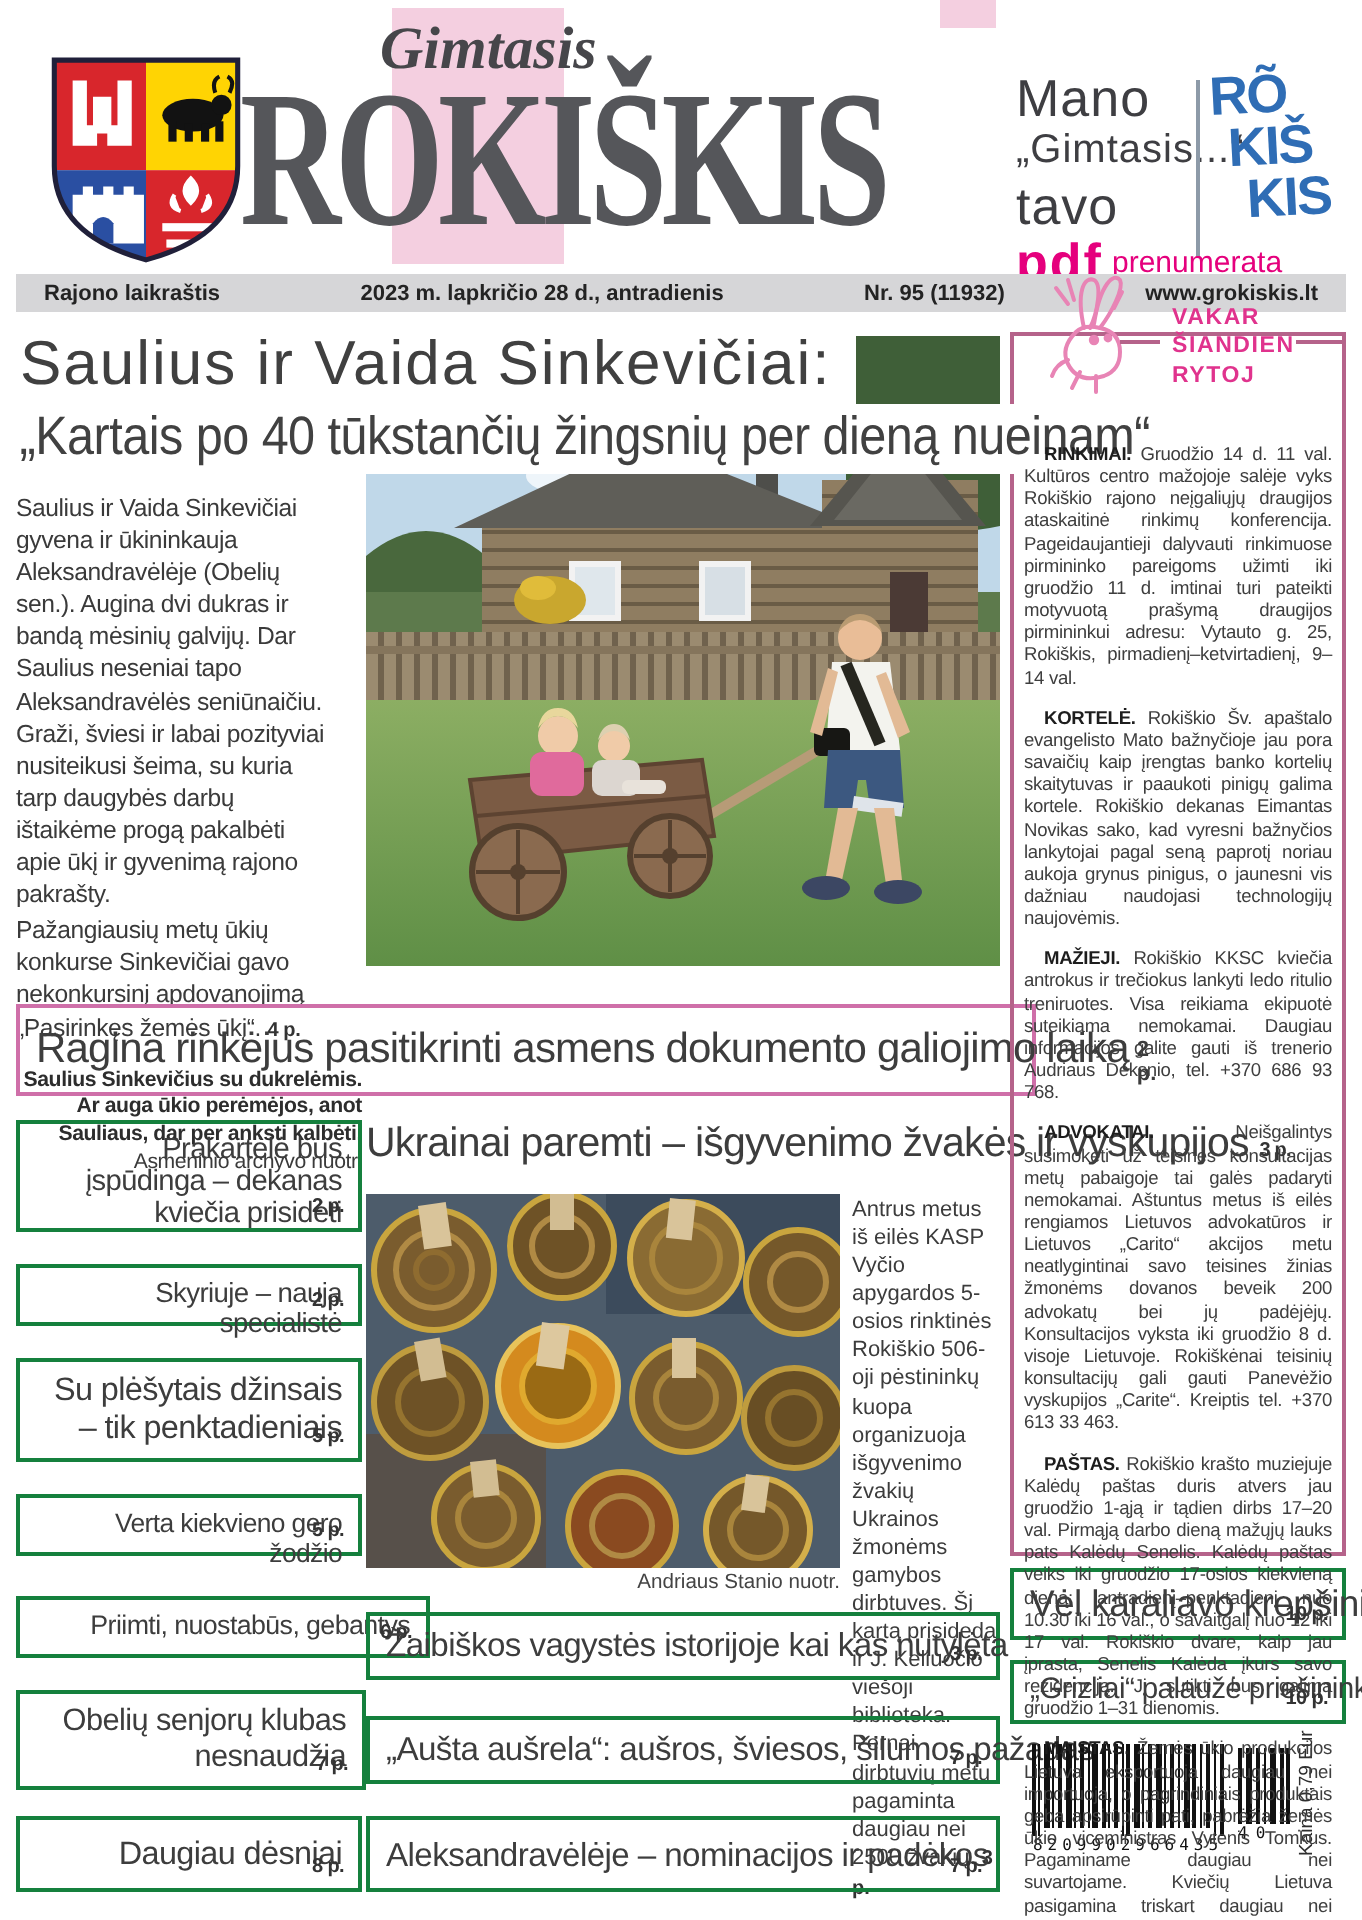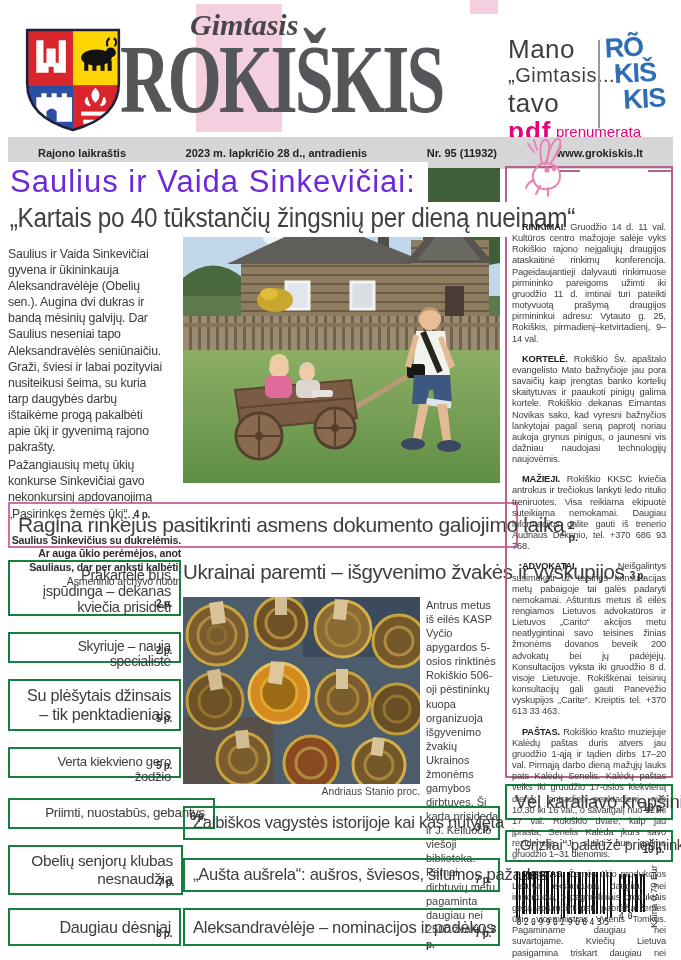--- a/index.html
+++ b/index.html
@@ -22,27 +22,27 @@
   .promo-tavo{top:88px;font-size:26px;}
   .promo-pdf{left:508px;top:116px;font-size:26px;font-weight:700;color:#e5007d;letter-spacing:1px;}
   .promo-pren{left:556px;top:123px;font-size:15px;color:#e5007d;}
   .promo-div{left:598px;top:40px;width:2px;height:88px;background:#8d9aa8;}
   .bluelogo{left:606px;top:34px;color:#2f6db5;font-weight:700;font-size:27px;line-height:26px;
             letter-spacing:-1px;transform:rotate(-3deg);text-align:left;}
 
   
   .datebar{left:8px;top:137px;width:665px;height:19px;background:#d6d6d8;
            display:flex;align-items:center;justify-content:space-between;
-           font-size:11px;font-weight:700;color:#232323;padding:16px;box-sizing:border-box;}
+           font-size:11px;font-weight:700;color:#232323;padding:0;box-sizing:border-box;}
   .datebar span{padding:0 14px;}
 
   
   .lead-wrap{left:8px;top:162px;z-index:5;}
   .lead-title{display:inline-block;background:#fff;padding:2px 12px 2px 2px;
-              font-size:31px;letter-spacing:1px;color:#6d28d9;white-space:nowrap;}
+              font-size:31px;letter-spacing:1px;color:#404040;white-space:nowrap;}
   .lead-sub-outer{transform:scaleX(0.9);transform-origin:left top;}
   .lead-sub{display:inline-block;background:#fff;padding:1px 10px 3px 2px;
             font-size:27px;color:#414141;letter-spacing:-0.3px;white-space:nowrap;}
 
   
   .article{left:8px;top:246px;width:173px;font-size:12.3px;line-height:1.31;
            letter-spacing:-0.2px;color:#3a3a3a;}
   .article p{margin:0 16px 2px 0;}
   .pref{font-size:10px;font-weight:700;color:#333;}
   .byline{margin:10px auto 0 auto;width:150px;text-align:center;
@@ -318,21 +318,21 @@
       <circle cx="196" cy="168" r="26" fill="#75582a" stroke="#d4af4a"></circle>
       <circle cx="196" cy="168" r="14" fill="none" stroke="#a9853c"></circle>
       <rect x="190" y="140" width="12" height="18" fill="#d9c49a" transform="rotate(8 190 140)"></rect>
     </g>
   </svg>
 
   <div class="abs ukr-side">
     <span>Antrus metus iš eilės KASP Vyčio apygardos 5-osios rinktinės Rokiškio 506-oji pėstininkų kuopa organizuoja išgyvenimo žvakių Ukrainos žmonėms gamybos dirbtuves. Šį kartą prisideda ir J. Keliuočio viešoji biblioteka. Pernai dirbtuvių metu pagaminta daugiau nei 2500 žvakių.</span>
     <span class="pref">3 p.</span>
   </div>
-  <div class="abs photo-credit">Andriaus Stanio proc.</div>
+  <div class="abs photo-credit">Andriaus Stanio nuotr.</div>
 
   <div class="abs teaser mt" style="left:183px;top:806px;width:317px;height:34px;">
     <span class="t">Žaibiškos vagystės istorijoje kai kas nutylėta</span>
     <span class="pr">3 p.</span>
     </div>
   <div class="abs teaser mt" style="left:183px;top:858px;width:317px;height:34px;">
     <span class="t">„Aušta aušrela“: aušros, šviesos, šilumos pažadas</span>
     <span class="pr">7 p.</span>
     </div>
   <div class="abs teaser mt" style="left:183px;top:908px;width:317px;height:38px;padding-top:8px;">
@@ -348,20 +348,25 @@
       <path d="M14 10 l6 8 M20 6 l3 10 M47 12 l-4 8"></path>
       <path d="M24 32 q-8 8 -4 16 q5 10 18 6 q8 -3 8 -12 q0 -10 -10 -12 q-8 -2 -12 2"></path>
       <path d="M20 46 q-6 2 -8 8"></path>
       <path d="M26 52 l-4 8 M34 54 l0 8"></path>
     </g>
     <circle cx="33" cy="36" r="2.6" fill="#e884b5"></circle>
     <circle cx="40" cy="35" r="2.2" fill="#e884b5"></circle>
   </svg>
   <div class="abs vakar-dash" style="left:560px;top:170px;width:20px;"></div>
   <div class="abs vakar-dash" style="left:648px;top:170px;width:24px;"></div>
+  <div class="abs vakar-title">
+    <div>VAKAR</div>
+    <div>ŠIANDIEN</div>
+    <div>RYTOJ</div>
+  </div>
   <div class="abs news">
     <div class="news-item"><span class="news-label">RINKIMAI.</span> <span>Gruodžio 14 d. 11 val. Kultūros centro mažojoje salėje vyks Rokiškio rajono neįgaliųjų draugijos ataskaitinė rinkimų konferencija. Pageidaujantieji dalyvauti rinkimuose pirmininko pareigoms užimti iki gruodžio 11 d. imtinai turi pateikti motyvuotą prašymą draugijos pirmininkui adresu: Vytauto g. 25, Rokiškis, pirmadienį–ketvirtadienį, 9–14 val.</span></div>
     <div class="news-item"><span class="news-label">KORTELĖ.</span> <span>Rokiškio Šv. apaštalo evangelisto Mato bažnyčioje jau pora savaičių kaip įrengtas banko kortelių skaitytuvas ir paaukoti pinigų galima kortele. Rokiškio dekanas Eimantas Novikas sako, kad vyresni bažnyčios lankytojai pagal seną paprotį noriau aukoja grynus pinigus, o jaunesni vis dažniau naudojasi technologijų naujovėmis.</span></div>
     <div class="news-item"><span class="news-label">MAŽIEJI.</span> <span>Rokiškio KKSC kviečia antrokus ir trečiokus lankyti ledo ritulio treniruotes. Visa reikiama ekipuotė suteikiama nemokamai. Daugiau informacijos galite gauti iš trenerio Audriaus Deksnio, tel. +370 686 93 768.</span></div>
     <div class="news-item"><span class="news-label">ADVOKATAI.</span> <span>Neišgalintys susimokėti už teisines konsultacijas metų pabaigoje tai galės padaryti nemokamai. Aštuntus metus iš eilės rengiamos Lietuvos advokatūros ir Lietuvos „Carito“ akcijos metu neatlygintinai savo teisines žinias žmonėms dovanos beveik 200 advokatų bei jų padėjėjų. Konsultacijos vyksta iki gruodžio 8 d. visoje Lietuvoje. Rokiškėnai teisinių konsultacijų gali gauti Panevėžio vyskupijos „Carite“. Kreiptis tel. +370 613 33 463.</span></div>
     <div class="news-item"><span class="news-label">PAŠTAS.</span> <span>Rokiškio krašto muziejuje Kalėdų paštas duris atvers jau gruodžio 1-ąją ir tądien dirbs 17–20 val. Pirmąją darbo dieną mažųjų lauks pats Kalėdų Senelis. Kalėdų paštas veiks iki gruodžio 17-osios kiekvieną dieną: antradienį–penktadienį nuo 10.30 iki 16 val., o savaitgalį nuo 12 iki 17 val. Rokiškio dvare, kaip jau įprasta, Senelis Kalėda įkurs savo rezidenciją. Jį sutikti bus galima gruodžio 1–31 dienomis.</span></div>
     <div class="news-item"><span class="news-label">MAISTAS.</span> <span>Žemės ūkio produkcijos Lietuva eksportuoja daugiau nei importuoja, o pagrindiniais produktais geba apsirūpinti pati, pabrėžia žemės ūkio viceministras Vytenis Tomkus. Pagaminame daugiau nei suvartojame. Kviečių Lietuva pasigamina triskart daugiau nei suvartoja, jautienos – 2,5 karto, vištienos ir kiaušinių – beveik 100 proc., kiaulienos – 50 proc.</span></div>
   </div>
 
   <div class="abs teaser rt1" style="left:505px;top:784px;width:168px;height:36px;">

